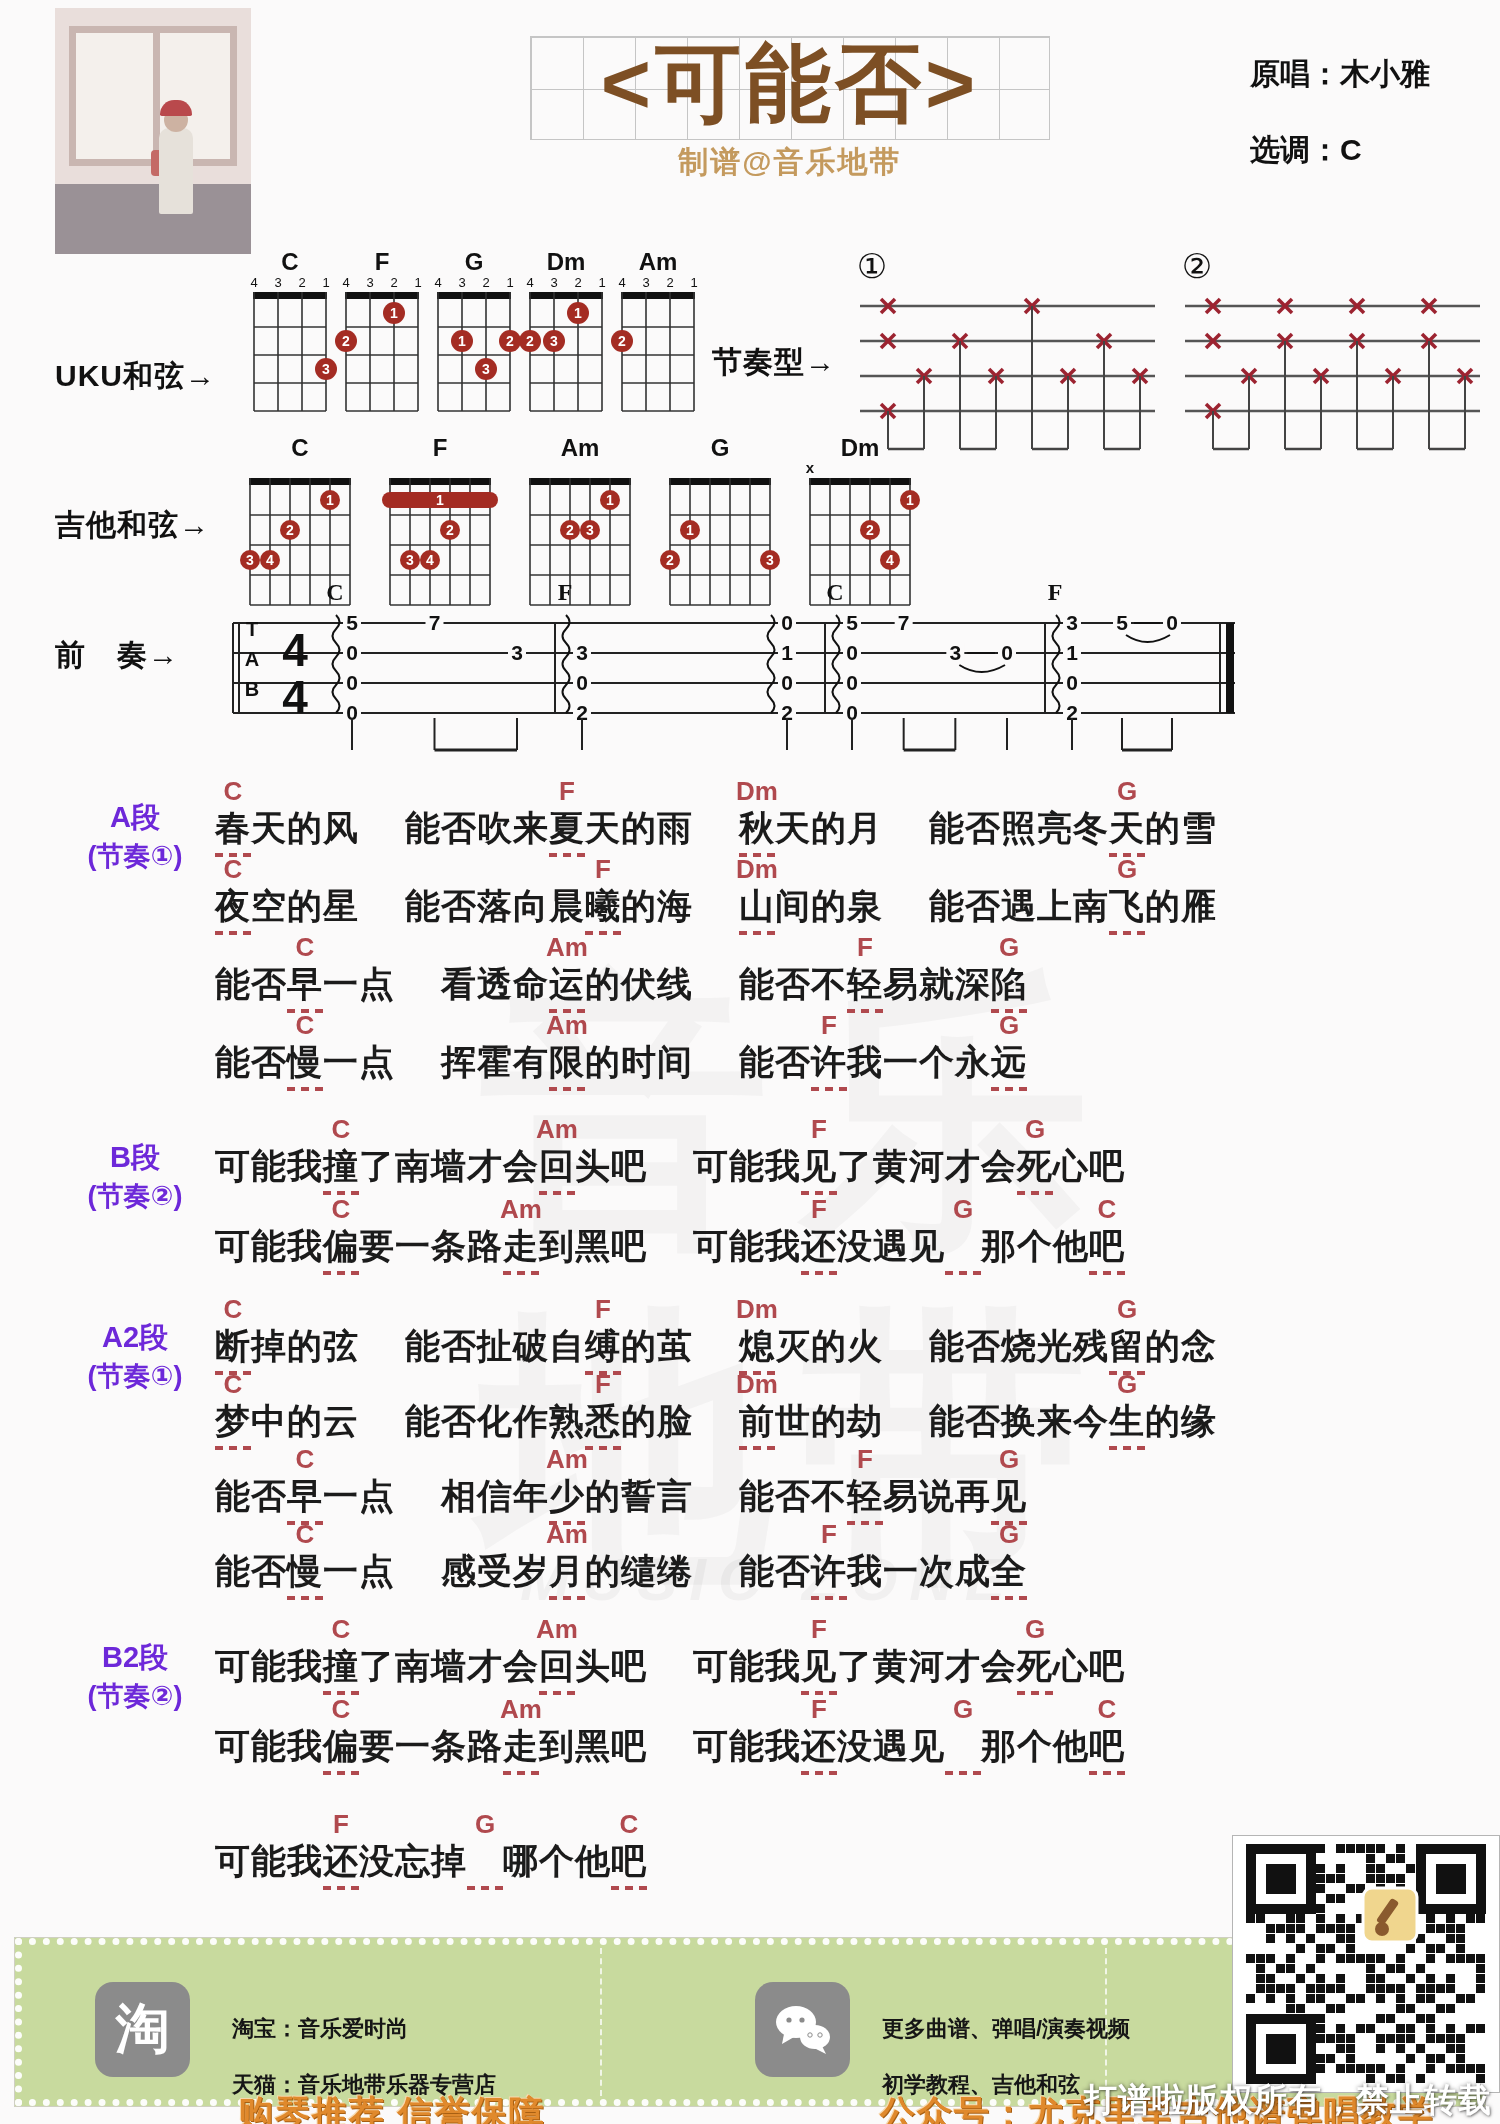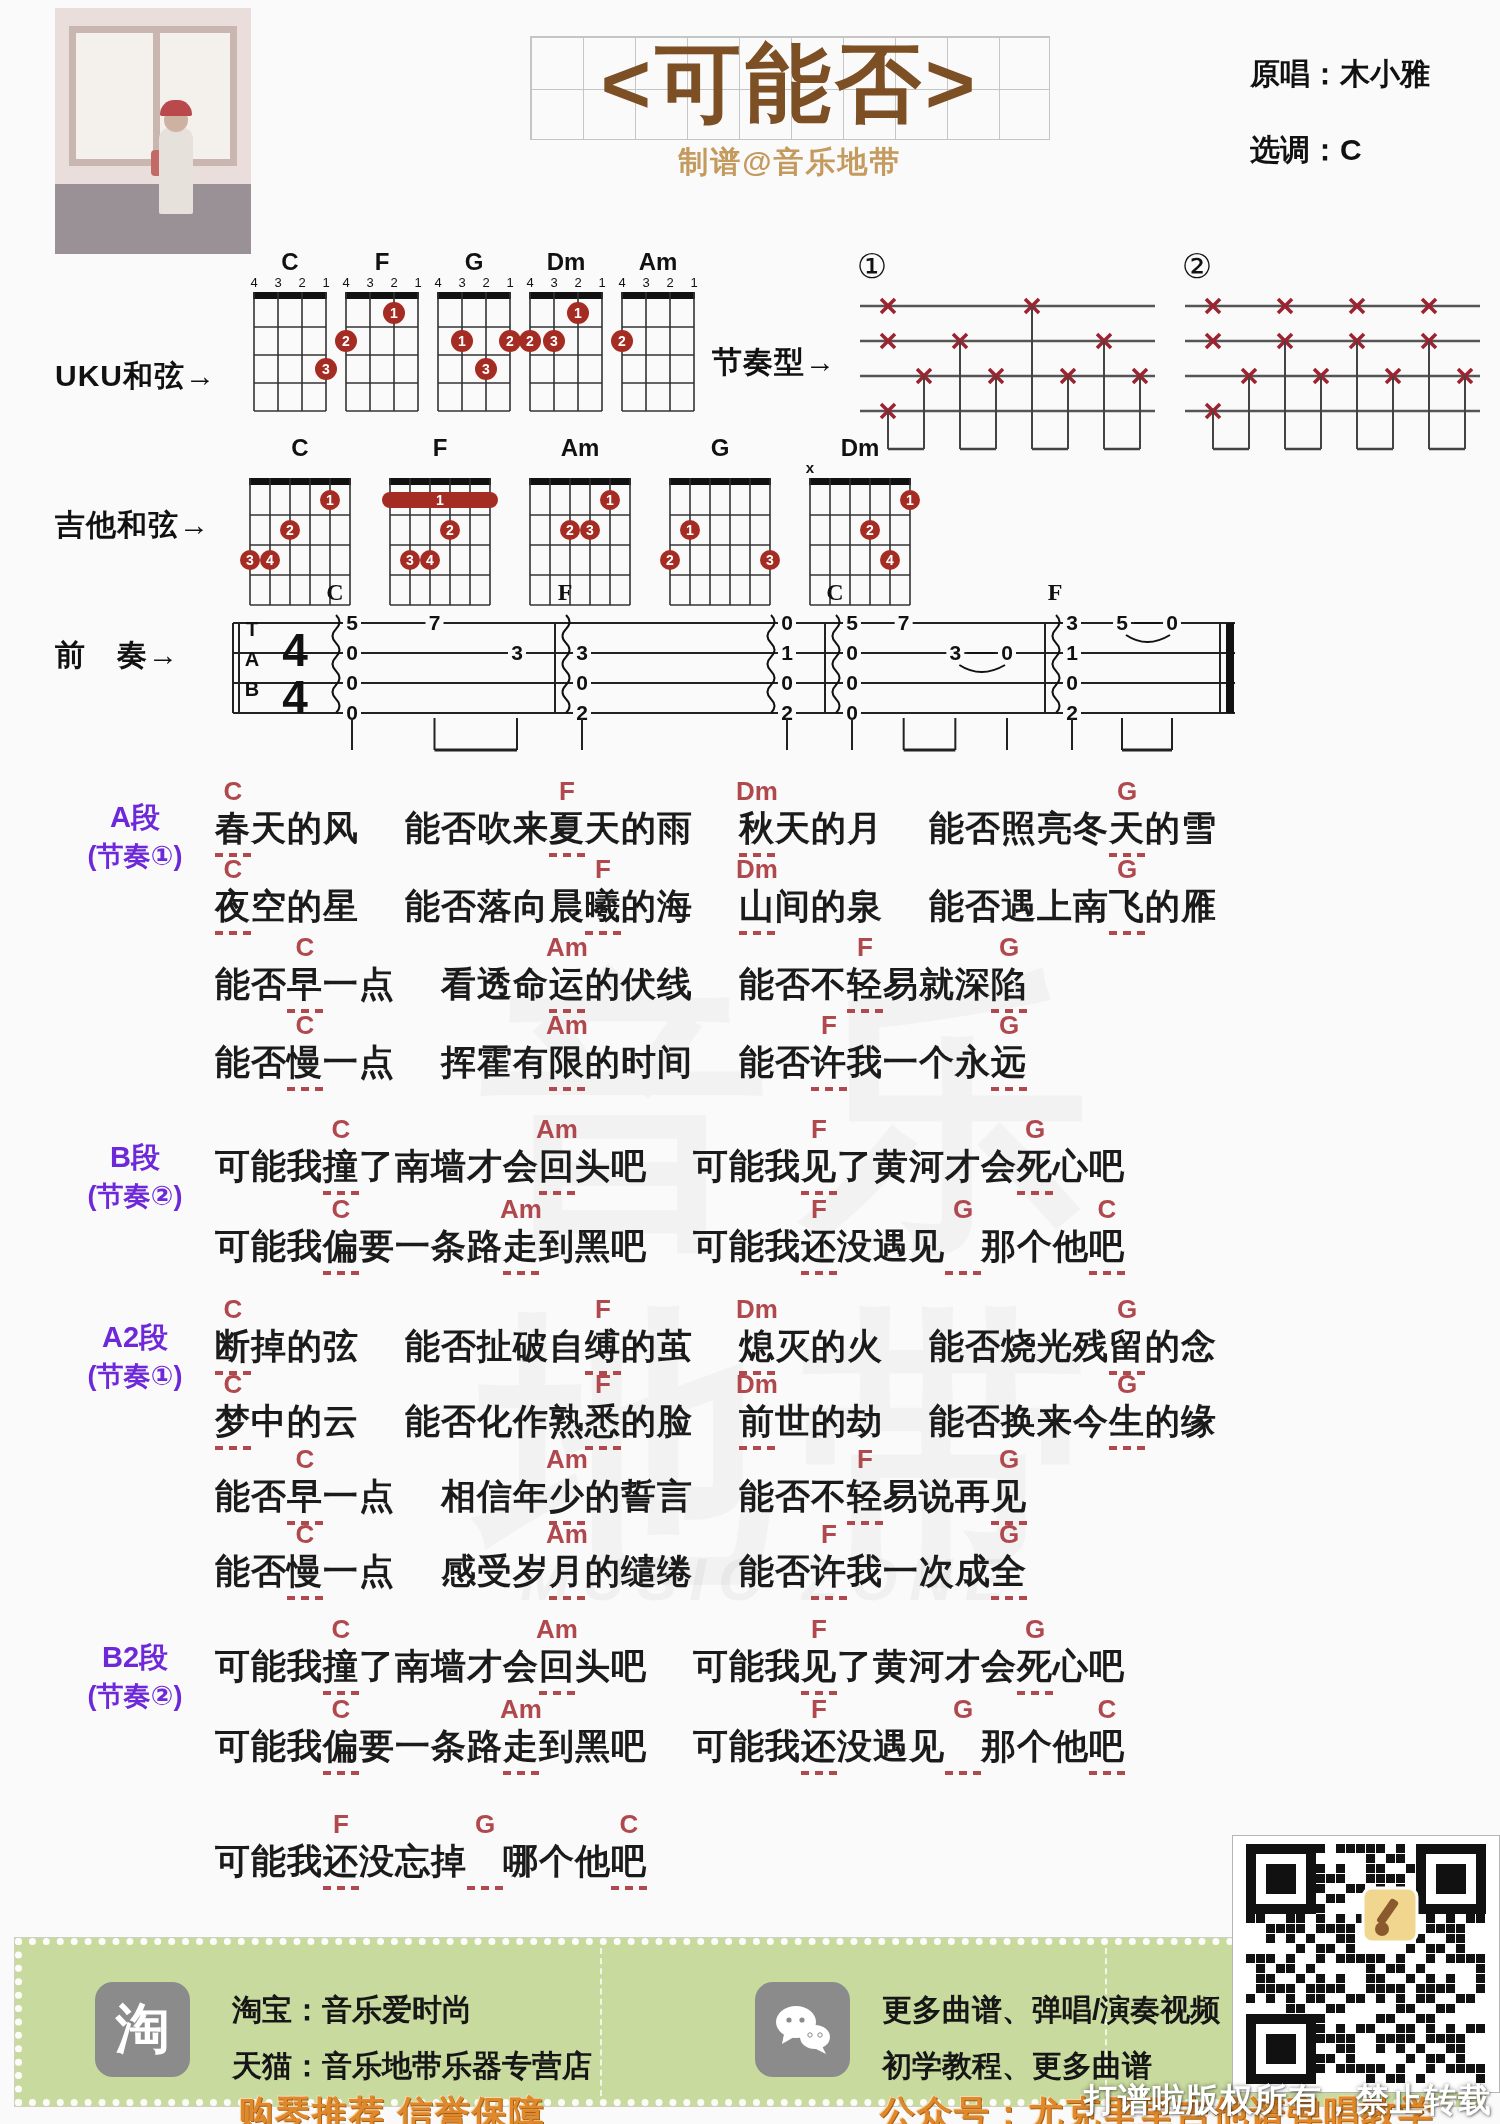--- a/index.html
+++ b/index.html
@@ -51,21 +51,21 @@
   .piece.u{border-bottom:4px dashed #b0494e;padding-bottom:1px;}
   .piece .ch{position:absolute;top:-29px;left:50%;transform:translateX(-50%);
              font-size:26px;color:#b0494e;letter-spacing:0;}
 
   
   .footer{position:absolute;left:15px;top:1938px;width:1470px;height:168px;background:#c8da9e;
           border:7px dotted rgba(255,255,255,.95);box-shadow:0 0 0 1px #cfcfc3;}
   .fdiv{position:absolute;top:1948px;height:148px;border-left:2px dashed rgba(255,255,255,.75);}
   .ficon{position:absolute;width:95px;height:95px;background:#8b8b8b;border-radius:18px;color:#fff;
          display:flex;align-items:center;justify-content:center;font-size:54px;font-weight:bold;}
-  .ftext{position:absolute;font-size:30px;font-weight:bold;color:#161616;}
+  .ftext{position:absolute;font-size:22px;font-weight:bold;color:#161616;margin-top:24px;}
   .fslogan{position:absolute;font-size:35px;font-weight:bold;color:#e0892c;
            text-shadow:1px 1px 0 #a85f12, -1px -1px 0 #f7d9ae;letter-spacing:2px;}
   .qr{position:absolute;left:1232px;top:1835px;width:268px;height:258px;background:#fff;border:1px solid #b5b5b5;}
   .copyright{position:absolute;left:1080px;top:2078px;width:412px;text-align:right;font-size:33px;font-weight:bold;
              color:#fff;text-shadow:0 0 4px rgba(0,0,0,.45),1px 1px 2px rgba(0,0,0,.35);letter-spacing:1px;}
 </style>
 </head>
 <body>
 
 <div class="page" data-interactable="false">
@@ -533,21 +533,21 @@
       <path d="M12 32 L10 42 L22 35 Z" fill="#fff"></path>
       <ellipse cx="43" cy="35" rx="15" ry="12" fill="#fff"></ellipse>
       <path d="M50 44 L54 52 L42 46 Z" fill="#fff"></path>
       <circle cx="17" cy="18" r="2.6" fill="#8b8b8b"></circle>
         <circle cx="30" cy="18" r="2.6" fill="#8b8b8b"></circle>
       <circle cx="38" cy="33" r="2.2" fill="#fff" stroke="#8b8b8b"></circle>
         <circle cx="48" cy="33" r="2.2" fill="#fff" stroke="#8b8b8b"></circle>
     </svg>
   </div>
   <div class="ftext" style="left:882px;top:1990px;" data-interactable="false">更多曲谱、弹唱/演奏视频</div>
-  <div class="ftext" style="left:882px;top:2046px;" data-interactable="false">初学教程、更多曲谱</div>
+  <div class="ftext" style="left:882px;top:2046px;" data-interactable="false">初学教程、吉他和弦</div>
   <div class="fslogan" style="left:880px;top:2090px;" data-interactable="false">公众号：尤克里里吉他谱弹唱教学</div>
 
   <div class="qr" id="qr" data-interactable="false"><svg width="266" height="256" viewBox="0 0 266 256" data-interactable="false">
         <rect x="13" y="78" width="9" height="9" fill="#111"></rect>
         <rect x="13" y="118" width="9" height="9" fill="#111"></rect>
         <rect x="13" y="158" width="9" height="9" fill="#111"></rect>
         <rect x="23" y="78" width="9" height="9" fill="#111"></rect>
         <rect x="23" y="118" width="9" height="9" fill="#111"></rect>
         <rect x="23" y="128" width="9" height="9" fill="#111"></rect>
         <rect x="23" y="138" width="9" height="9" fill="#111"></rect>

